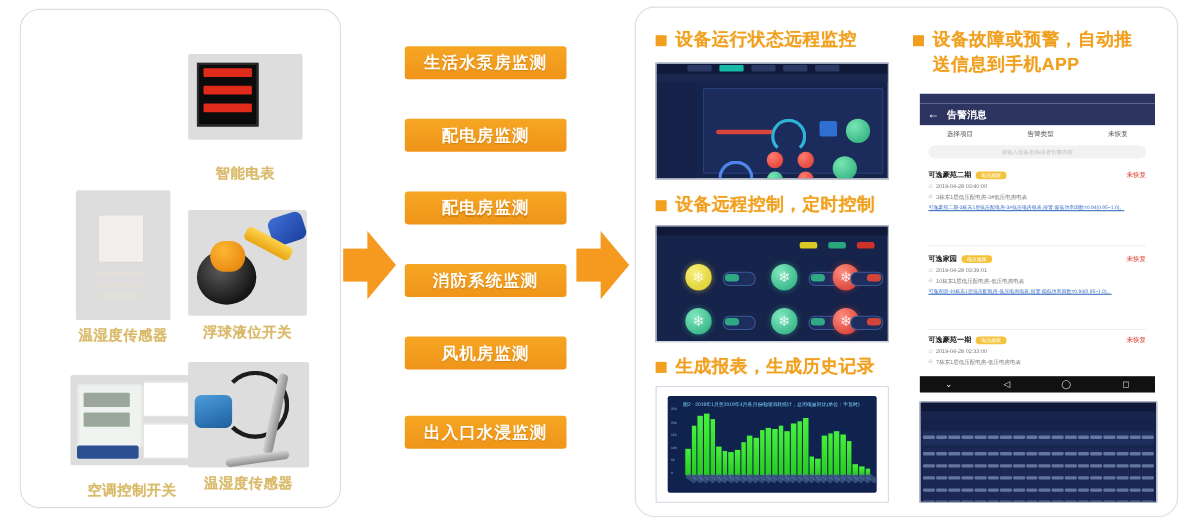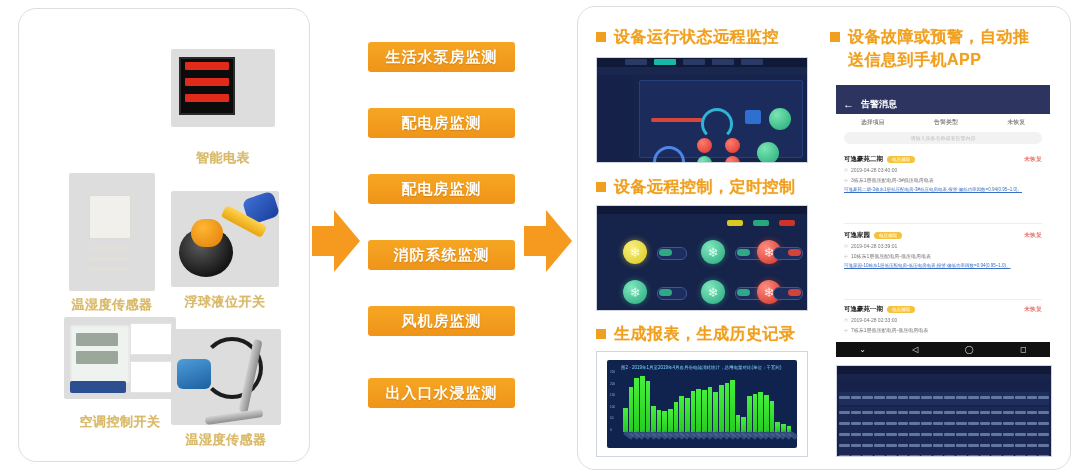--- a/index.html
+++ b/index.html
@@ -194,21 +194,21 @@
       </div>
 
       <div class="sensor" style="left:152px;top:182px;">
         <div class="pic ph-float">
           <span class="float-blue"></span>
           <span class="float-yel"></span>
         </div>
         <div class="cap" style="margin-top:6px;">浮球液位开关</div>
       </div>
 
-      <div class="sensor" style="left:24px;top:308px;padding-left:21px;">
+      <div class="sensor" style="left:24px;top:332px;padding-left:21px;">
         <div class="pic ph-ac">
           <span class="ac-strip"></span>
           <span class="ac-tag"></span>
           <span class="ac-tag2"></span>
         </div>
         <div class="cap" style="margin-top:14px;">空调控制开关</div>
       </div>
 
       <div class="sensor" style="left:152px;top:320px;">
         <div class="pic ph-level">

